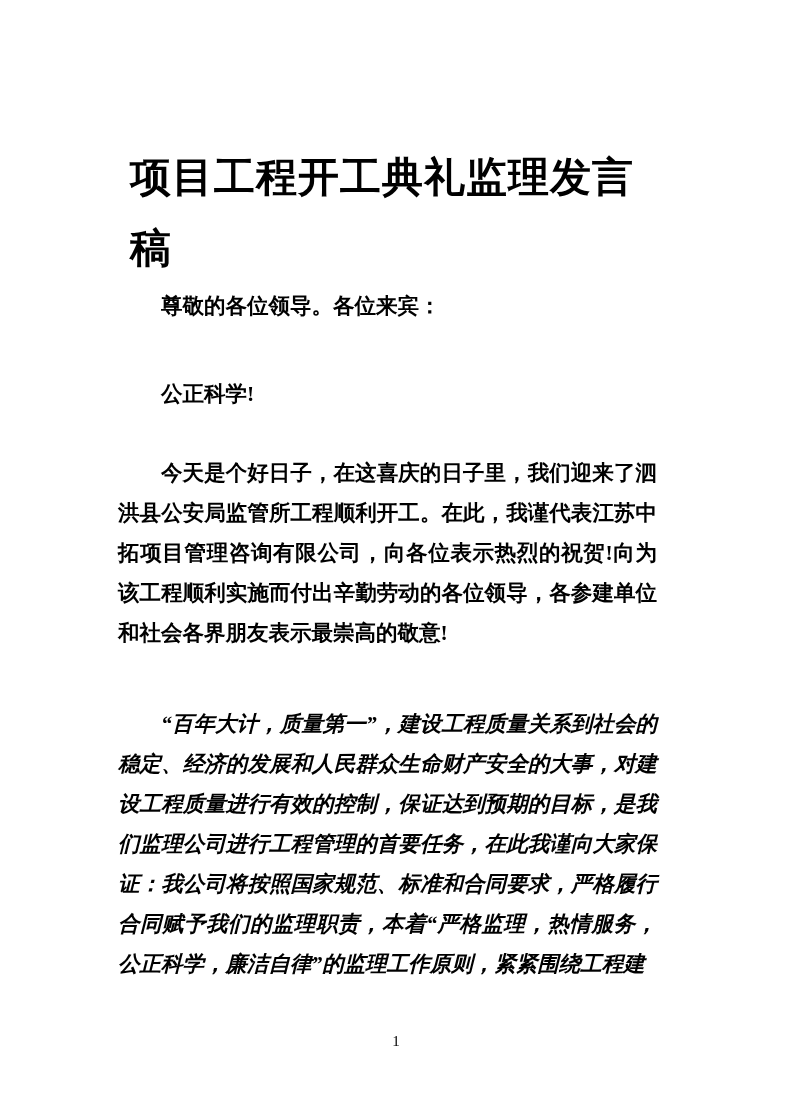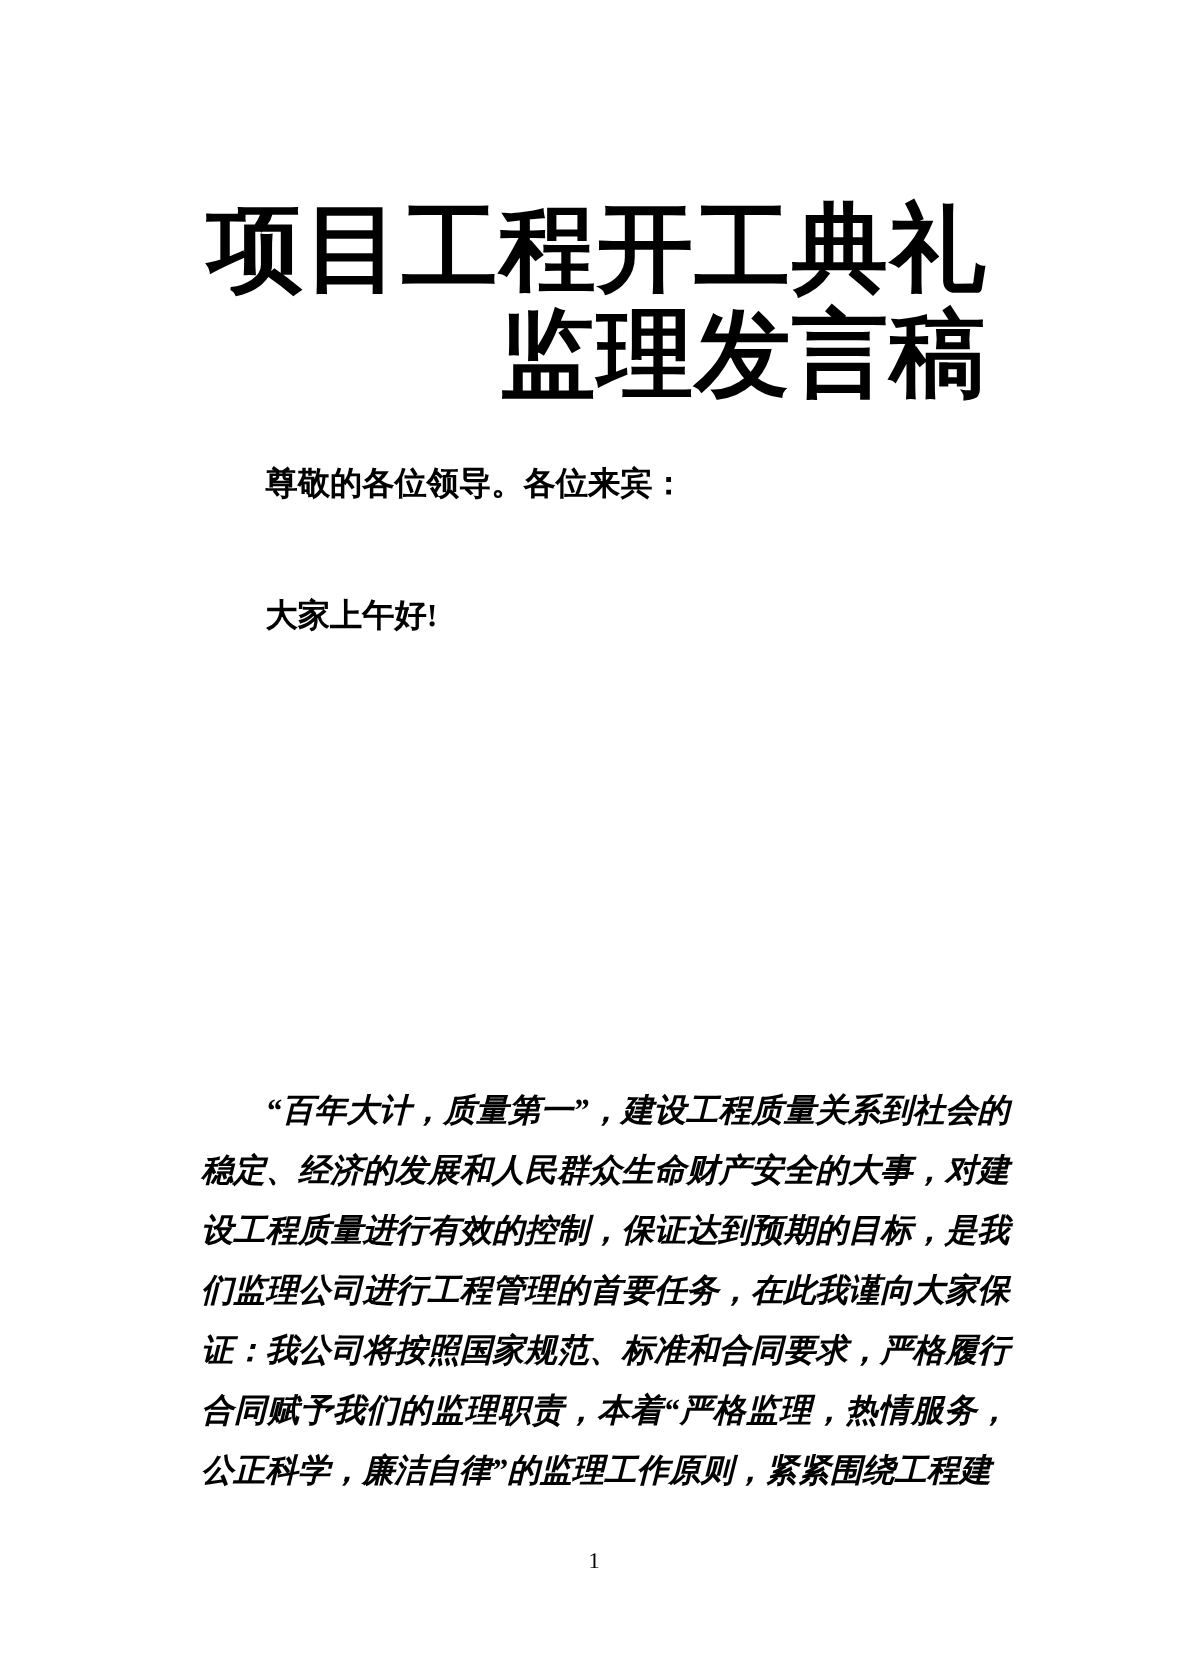--- a/index.html
+++ b/index.html
@@ -14,32 +14,32 @@
     background: #ffffff;
     color: #000000;
     font-family: "Liberation Serif", serif;
     overflow: hidden;
   }
   .doc-title {
     position: absolute;
     left: 118px;
     width: 540px;
     top: 130px;
-    margin: 0;
-    font-size: 64px;
+    margin: 12px;
+    font-size: 41px;
     line-height: 71px;
     font-weight: bold;
-    text-align: right;
+    text-align: left;
     letter-spacing: 1px;
   }
   .body-text {
     position: absolute;
     left: 118px;
     width: 539px;
-    margin: 16px;
+    margin: 0;
     font-size: 21.5px;
     line-height: 40px;
     font-weight: bold;
     text-align: justify;
     text-indent: 2em;
     word-break: break-all;
   }
   .salutation { top: 286px; }
   .greeting   { top: 374px; }
   .para-1     { top: 453px; }
@@ -57,20 +57,21 @@
 </style>
 </head>
 <body>
 
 <div class="page">
 
   <h1 class="doc-title">项目工程开工典礼监理发言稿</h1>
 
   <p class="body-text salutation">尊敬的各位领导。各位来宾：</p>
 
-  <p class="body-text greeting">大家上午好!</p>
+  <p class="body-text greeting">公正科学!</p>
 
+  <p class="body-text para-1">今天是个好日子，在这喜庆的日子里，我们迎来了泗洪县公安局监管所工程顺利开工。在此，我谨代表江苏中拓项目管理咨询有限公司，向各位表示热烈的祝贺!向为该工程顺利实施而付出辛勤劳动的各位领导，各参建单位和社会各界朋友表示最崇高的敬意!</p>
 
   <p class="body-text para-2">“百年大计，质量第一”，建设工程质量关系到社会的稳定、经济的发展和人民群众生命财产安全的大事，对建设工程质量进行有效的控制，保证达到预期的目标，是我们监理公司进行工程管理的首要任务，在此我谨向大家保证：我公司将按照国家规范、标准和合同要求，严格履行合同赋予我们的监理职责，本着“严格监理，热情服务，公正科学，廉洁自律”的监理工作原则，紧紧围绕工程建</p>
 
   <div class="page-number">1</div>
 
 </div>
 
 </body></html>

